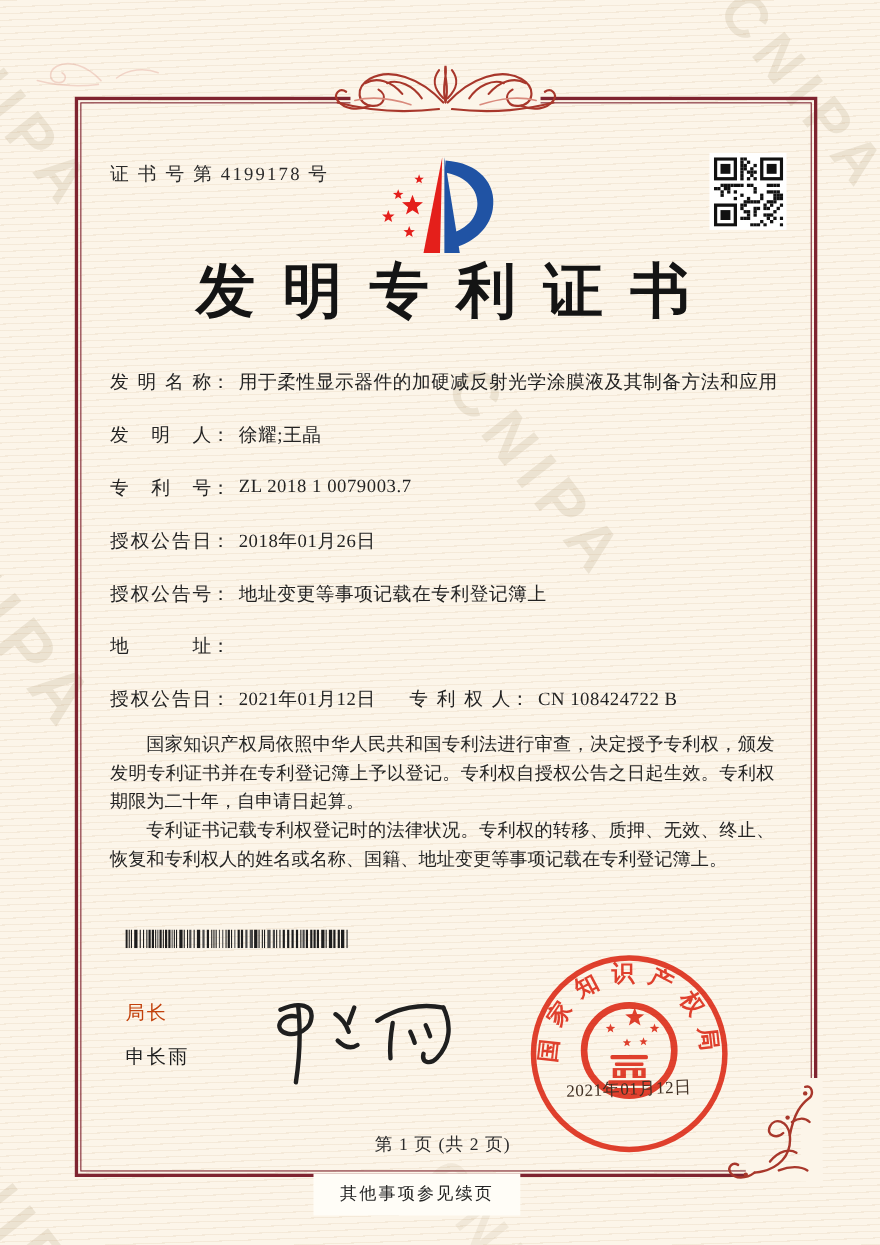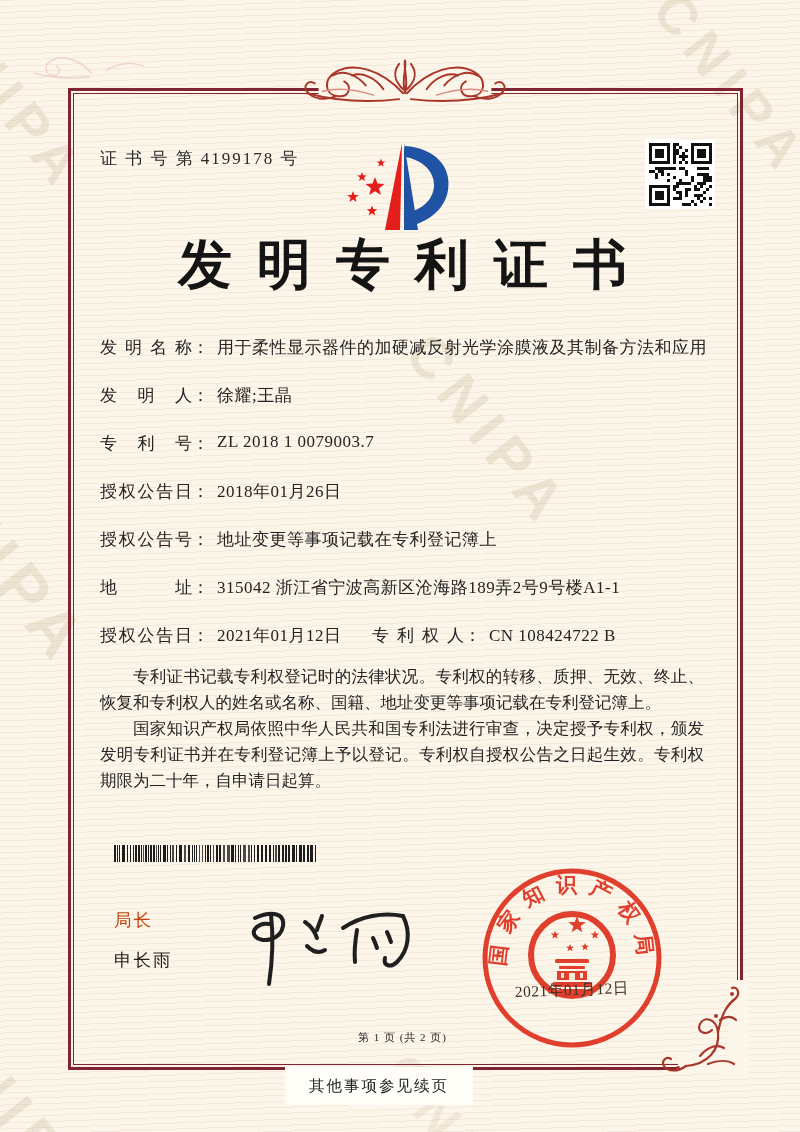--- a/index.html
+++ b/index.html
@@ -34,21 +34,21 @@
   .notice p{margin:0;text-indent:2em;}
   .barcode{position:absolute;left:114px;top:845px;width:207px;height:17px;}
   .sig-title{position:absolute;left:114px;top:908px;font-size:17.5px;color:#c2410c;
       font-family:Liberation Serif, serif;font-weight:500;letter-spacing:2px;}
   .sig-name{position:absolute;left:114px;top:948px;font-size:17.5px;color:#1e1e1e;
       font-family:"Liberation Sans","DejaVu Sans",sans-serif;font-weight:400;letter-spacing:2px;}
   .signature-svg{position:absolute;left:225px;top:888px;}
   .seal{position:absolute;left:477px;top:863px;width:190px;height:190px;
         mix-blend-mode:multiply;opacity:0.96;}
   .page-no{position:absolute;left:68px;width:669px;top:1030px;text-align:center;
-      font-size:11px;color:#2b2b2b;letter-spacing:1px;}
+      font-size:16px;color:#2b2b2b;letter-spacing:1px;}
   .cont-box{position:absolute;left:285px;top:1067px;width:188px;height:38px;background:#fffdf7;
       text-align:center;line-height:38px;font-size:15.5px;color:#242424;letter-spacing:2px;}
   .orn{position:absolute;pointer-events:none;}
   svg text{font-family:"Liberation Serif","DejaVu Serif",serif;}
 </style>
 </head>
 <body>
 
 <div class="page">
 
@@ -262,39 +262,38 @@
       <span class="fvalue">2018年01月26日</span>
     </div>
     <div class="frow">
       <span class="flabel">授权公告号</span>
         <span class="fcolon">：</span>
       <span class="fvalue">地址变更等事项记载在专利登记簿上</span>
     </div>
     <div class="frow">
       <span class="flabel">地址</span>
         <span class="fcolon">：</span>
-      <span class="fvalue">315042 浙江省宁波高新区沧海路189弄2号9号楼A1-1</span>
     </div>
     <div class="frow">
       <span class="fpair first">
         <span class="flabel">授权公告日</span>
           <span class="fcolon">：</span>
         <span class="fvalue">2021年01月12日</span>
       </span>
       <span class="fpair">
         <span class="flabel">专利权人</span>
           <span class="fcolon">：</span>
         <span class="fvalue">CN 108424722 B</span>
       </span>
     </div>
   </div>
 
   <div class="notice">
+    <p>国家知识产权局依照中华人民共和国专利法进行审查，决定授予专利权，颁发发明专利证书并在专利登记簿上予以登记。专利权自授权公告之日起生效。专利权期限为二十年，自申请日起算。</p>
     <p>专利证书记载专利权登记时的法律状况。专利权的转移、质押、无效、终止、恢复和专利权人的姓名或名称、国籍、地址变更等事项记载在专利登记簿上。</p>
-    <p>国家知识产权局依照中华人民共和国专利法进行审查，决定授予专利权，颁发发明专利证书并在专利登记簿上予以登记。专利权自授权公告之日起生效。专利权期限为二十年，自申请日起算。</p>
   </div>
 
   <div class="barcode">
     <svg id="barcode-svg" width="207" height="17" viewBox="0 0 207 17">
         <rect x="0" y="0" width="2" height="17" fill="#1d1d1d"></rect>
         <rect x="3" y="0" width="1" height="17" fill="#1d1d1d"></rect>
         <rect x="5" y="0" width="1" height="17" fill="#1d1d1d"></rect>
         <rect x="8" y="0" width="3" height="17" fill="#1d1d1d"></rect>
         <rect x="13" y="0" width="1" height="17" fill="#1d1d1d"></rect>
         <rect x="16" y="0" width="1" height="17" fill="#1d1d1d"></rect>

